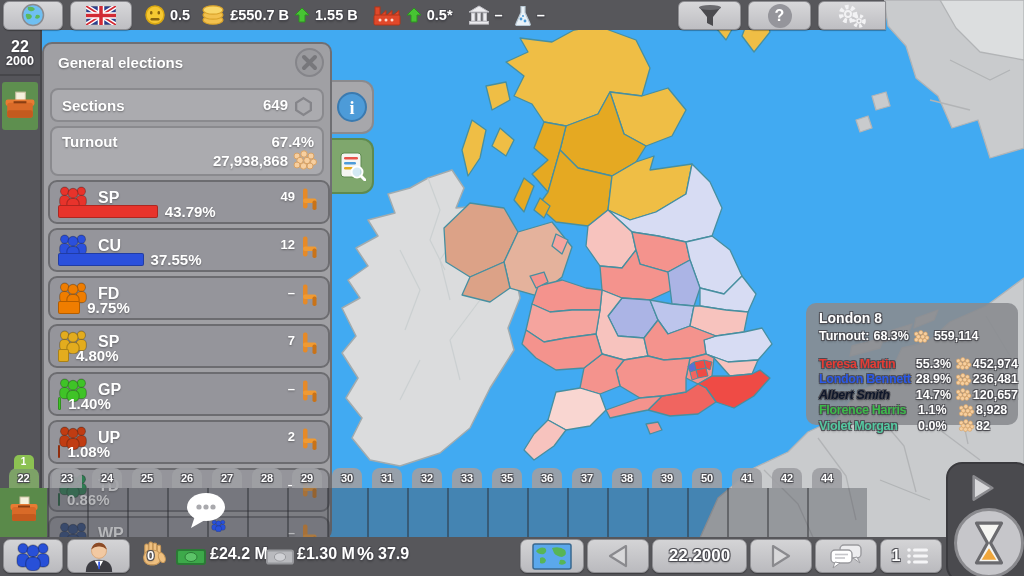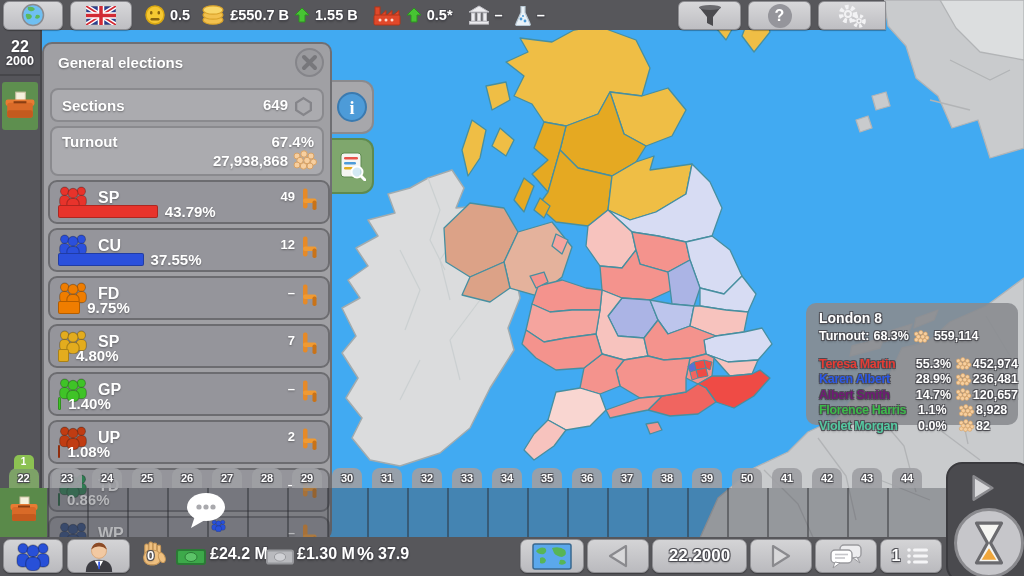--- a/index.html
+++ b/index.html
@@ -577,31 +577,31 @@
         <span class="tt-name ol" style="color: rgb(229, 60, 53);">Teresa Martin</span>
         <span class="tt-pct ol">55.3%</span>
         <span class="crowd-s">
             <svg>
               <use href="#sym-crowd"></use>
             </svg>
           </span>
         <span class="tt-votes ol">452,974</span>
       </div>
         <div class="tt-row">
-        <span class="tt-name ol" style="color: rgb(43, 89, 232);">Karen Albert</span>
+        <span class="tt-name ol" style="color: rgb(43, 89, 232);">London Bennett</span>
         <span class="tt-pct ol">28.9%</span>
         <span class="crowd-s">
             <svg>
               <use href="#sym-crowd"></use>
             </svg>
           </span>
         <span class="tt-votes ol">236,481</span>
       </div>
         <div class="tt-row">
-        <span class="tt-name ol" style="color: #701a75;">Albert Smith</span>
+        <span class="tt-name ol" style="color: #0f172a; font-style: italic;">Albert Smith</span>
         <span class="tt-pct ol">14.7%</span>
         <span class="crowd-s">
             <svg>
               <use href="#sym-crowd"></use>
             </svg>
           </span>
         <span class="tt-votes ol">120,657</span>
       </div>
         <div class="tt-row">
         <span class="tt-name ol" style="color: rgb(61, 186, 74);">Florence Harris</span>
@@ -737,28 +737,20 @@
         <div class="tl-col">
 
         <div class="tl-tab"><span class="tl-num ol">33</span></div>
         <div class="tl-cell">
           
           
         </div>
       </div>
         <div class="tl-col">
 
-        <div class="tl-tab"><span class="tl-num ol">34</span></div>
-        <div class="tl-cell">
-          
-          
-        </div>
-      </div>
-        <div class="tl-col">
-
         <div class="tl-tab"><span class="tl-num ol">35</span></div>
         <div class="tl-cell">
           
           
         </div>
       </div>
         <div class="tl-col">
 
         <div class="tl-tab"><span class="tl-num ol">36</span></div>
         <div class="tl-cell">
@@ -802,28 +794,20 @@
 
         <div class="tl-tab"><span class="tl-num ol">41</span></div>
         <div class="tl-cell">
           
           
         </div>
       </div>
         <div class="tl-col">
 
         <div class="tl-tab"><span class="tl-num ol">42</span></div>
-        <div class="tl-cell">
-          
-          
-        </div>
-      </div>
-        <div class="tl-col">
-
-        <div class="tl-tab"><span class="tl-num ol">43</span></div>
         <div class="tl-cell">
           
           
         </div>
       </div>
         <div class="tl-col">
 
         <div class="tl-tab"><span class="tl-num ol">44</span></div>
         <div class="tl-cell">
           

